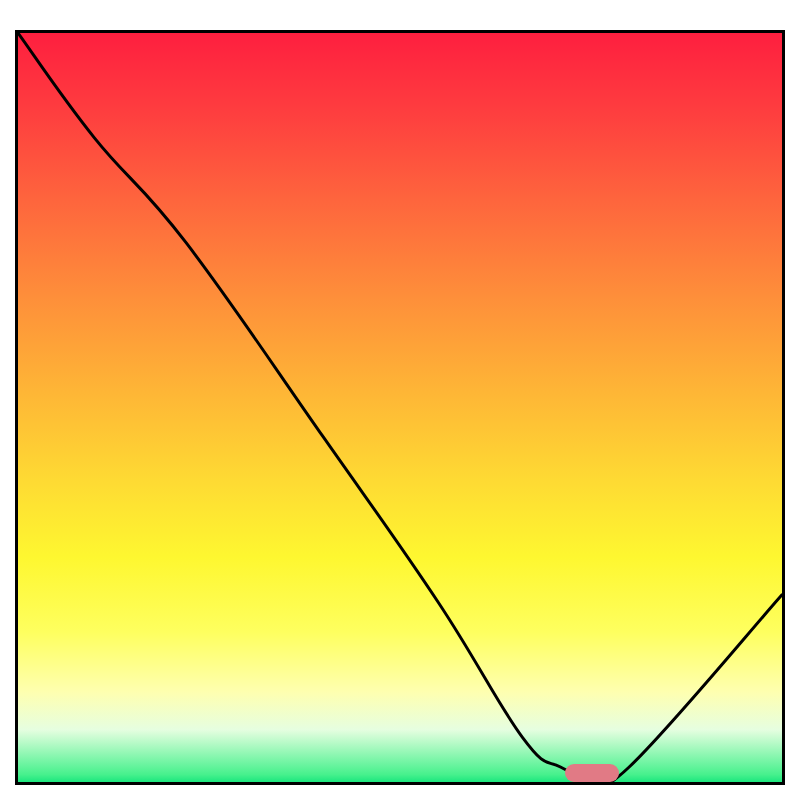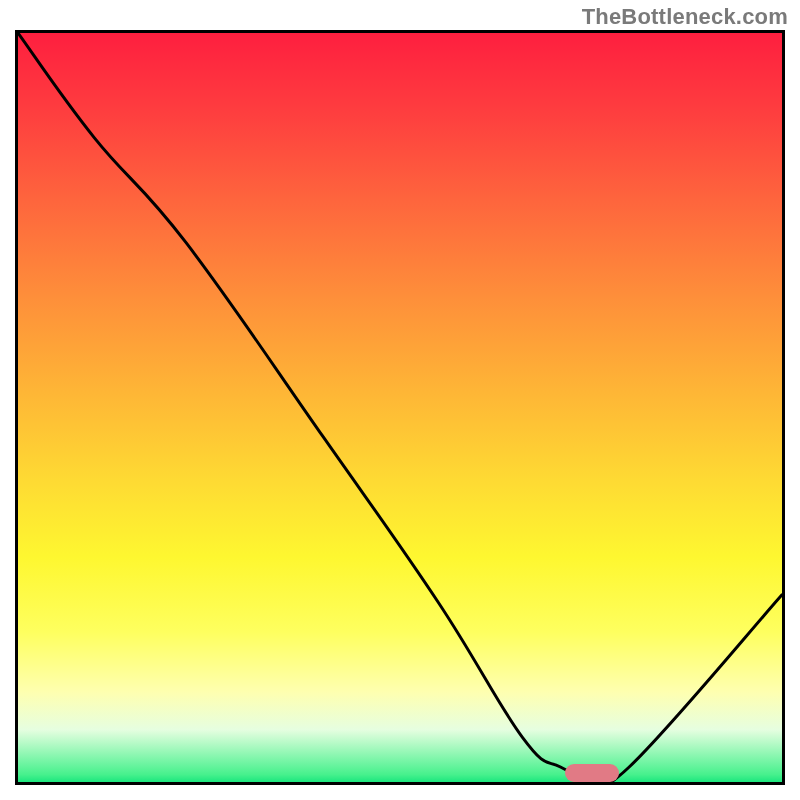--- a/index.html
+++ b/index.html
@@ -54,21 +54,20 @@
     background: #e17a85;
     border-radius: 9px;
     width: 56px;
     height: 18px;
   }
 </style>
 </head>
 <body>
 
 <div class="container">
-  <div class="watermark">TheBottleneck.com</div>
 
   <div class="plot">
     <div class="gradient"></div>
 
     <svg class="curve" viewBox="0 0 770 755" preserveAspectRatio="none">
       <path id="curve-path" fill="none" stroke="#000" stroke-width="3" stroke-linejoin="round" stroke-linecap="round" d="M 0 0 C 15.4 21.140000000000008, 43.12 63.42000000000005, 77 105.70000000000005 C 110.88 147.98000000000005, 123.20000000000002 151, 169.4 211.39999999999998 C 215.6 271.79999999999995, 257.18 335.22, 308 407.7 C 358.82 480.17999999999995, 383.46000000000004 513.4, 423.50000000000006 573.8 C 463.5400000000001 634.1999999999999, 483.56000000000006 676.48, 508.20000000000005 709.7 C 532.84 742.9200000000001, 532.8399999999999 732.35, 546.6999999999999 739.9 C 560.56 747.4499999999999, 563.64 747.45, 577.5 747.45 C 591.36 747.45, 577.5 776.14, 616 739.9 C 654.5 703.66, 739.2 600.98, 770 566.25"></path>
     </svg>
 
     <div class="marker" id="opt-marker" style="left: 546.7px; width: 53.9px; top: 730.9px;"></div>
   </div>

